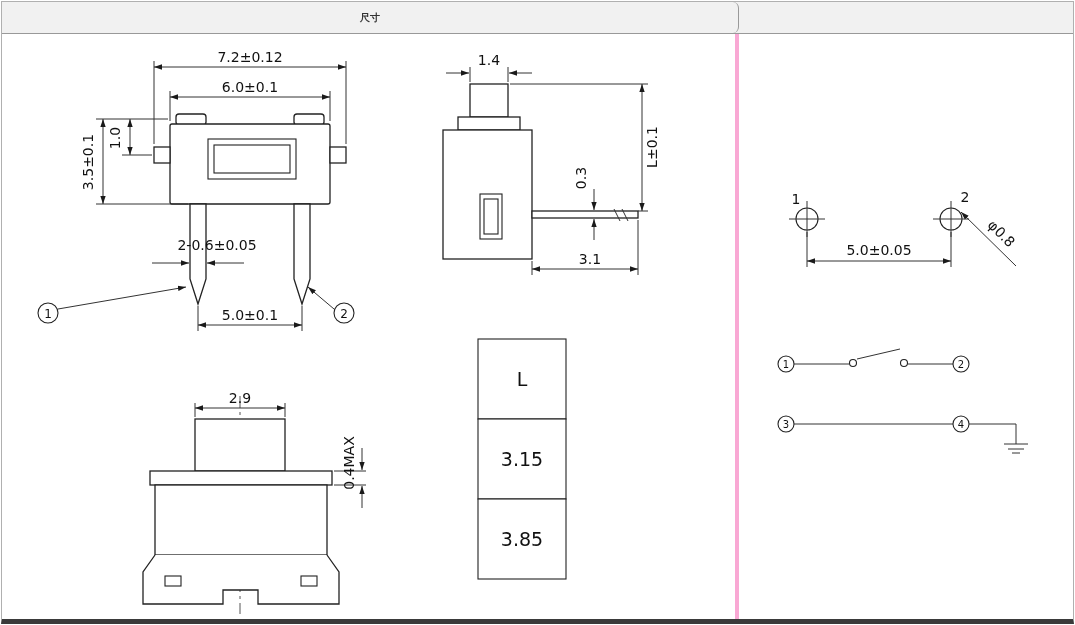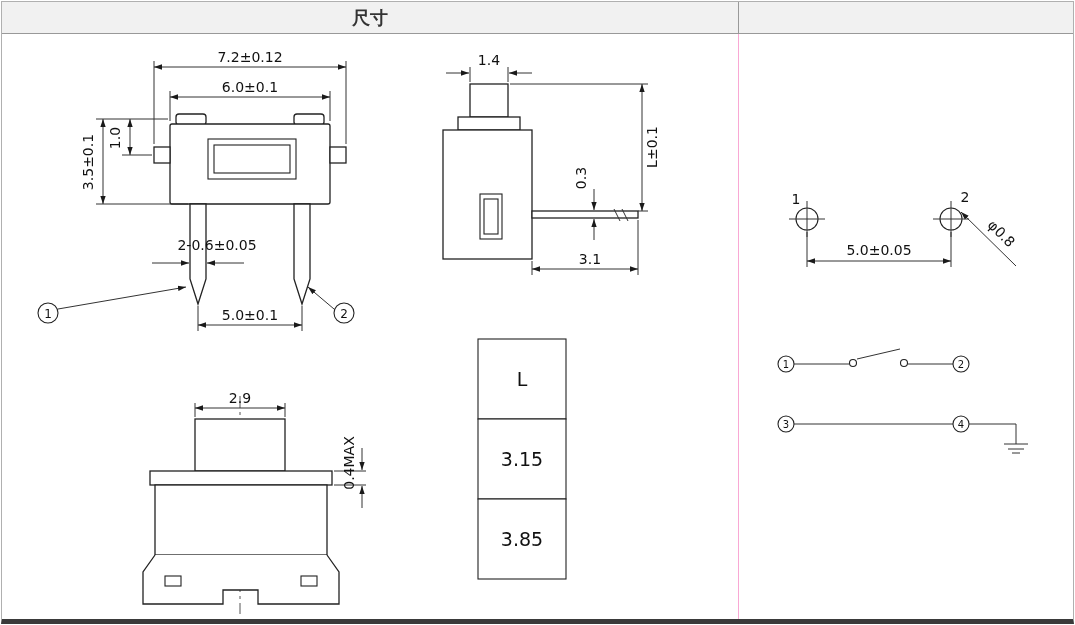--- a/index.html
+++ b/index.html
@@ -3,26 +3,26 @@
 <meta charset="utf-8">
 <style>
   * { margin:0; padding:0; box-sizing:border-box; }
   html,body { width:1075px; height:625px; background:#ffffff;
     font-family:"Liberation Sans","DejaVu Sans",sans-serif; }
   .frame { position:absolute; left:1px; top:1px; width:1073px; height:623px;
     border:1px solid #b0b0b0; border-bottom:5px solid #3a3a3a; background:#fff;
     display:flex; flex-direction:column; }
   .header-row { display:flex; height:32px; background:#f1f1f1; border-bottom:1px solid #999; }
   .hcell { display:flex; align-items:center; justify-content:center;
-    font-size:18px; font-weight:bold; color:#333; }
+    font-size:10px; font-weight:bold; color:#333;border-radius:6px; }
   .hcell.left { width:737px; border-right:1px solid #999; }
   .hcell.right { flex:1; }
   .body-row { flex:1; display:flex; min-height:0; }
   .bcell { background:#fff; }
-  .bcell.left { width:737px; border-right:1px solid #f9a8d4; }
+  .bcell.left { width:737px; border-right:4px solid #f9a8d4; }
   .bcell.right { flex:1; }
   svg { display:block; }
   svg text { font-family:"DejaVu Sans","Liberation Sans",sans-serif; fill:#111; font-size:14px; }
   .geo  { fill:#fff; stroke:#222; stroke-width:1.3; }
   .geo2 { fill:#fff; stroke:#222; stroke-width:1.1; }
   .dim  { stroke:#333; stroke-width:1; fill:none; }
   .cl   { stroke:#555; stroke-width:1; stroke-dasharray:12 4 3 4; }
   .ct   { text-anchor:middle; }
   .cell-num { text-anchor:middle; font-size:12px; }
   .circ-num { text-anchor:middle; font-size:10px; }

